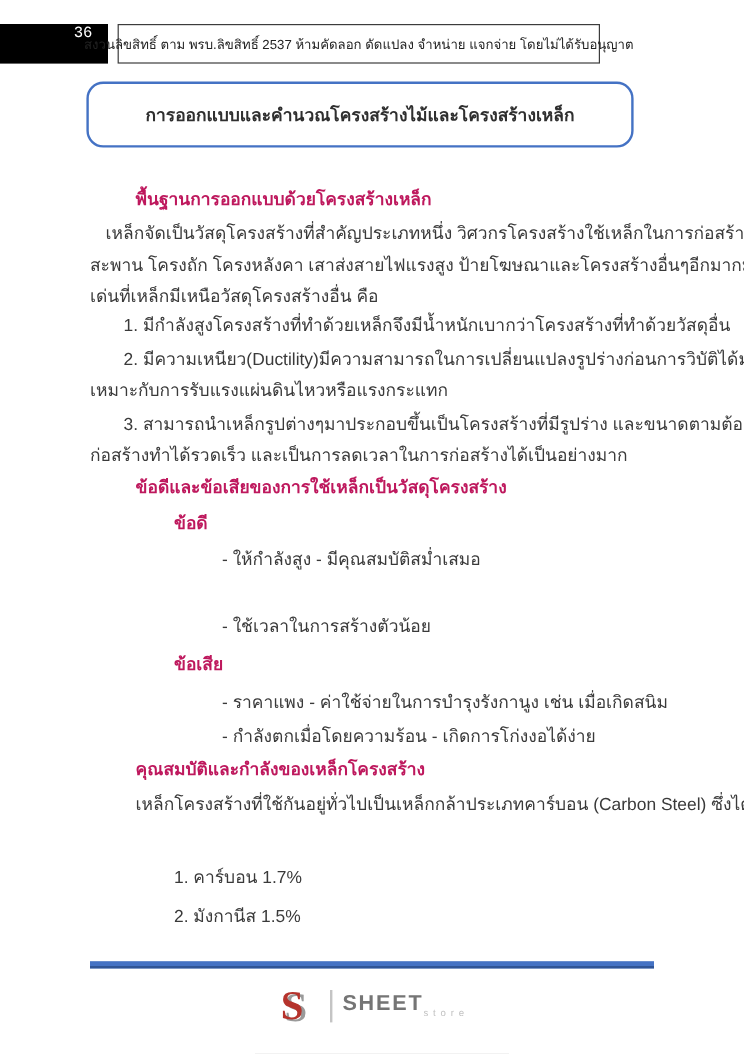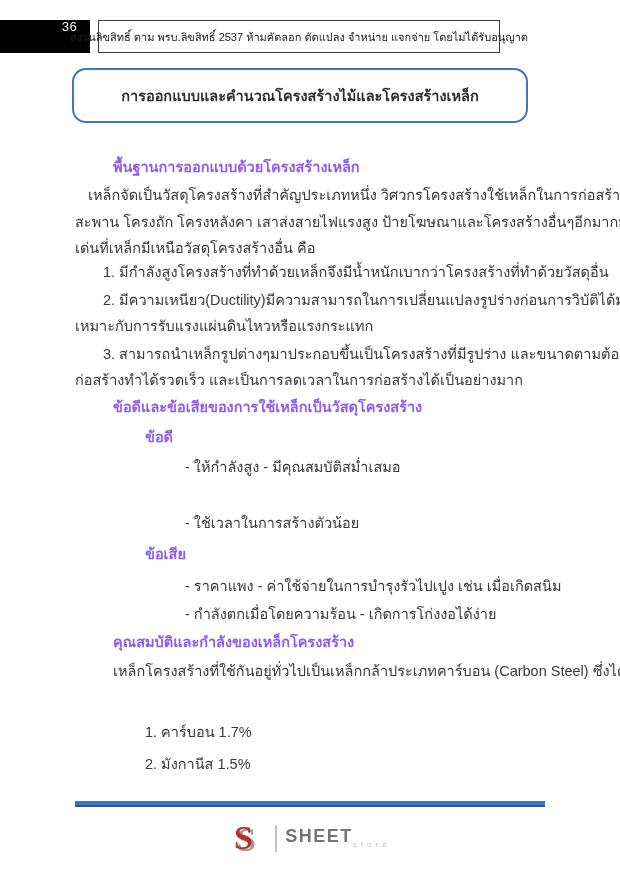--- a/index.html
+++ b/index.html
@@ -35,21 +35,21 @@
     display:flex;align-items:center;justify-content:center;
     box-sizing:border-box;
     font-size:14.5px;font-weight:bold;color:#2f2f2f;text-align:center;
   }
   
   .bl{
     position:absolute;
     font-size:14.5px;line-height:22px;color:#3a3a3a;
     white-space:nowrap;
   }
-  .b{font-weight:bold;color:#8b5cf6;}
+  .b{font-weight:bold;color:#be185d;}
   
   .foot-line{
     position:absolute;left:75px;top:801px;width:470px;height:4px;
     background:#4472C4;border-bottom:2px solid #2f5496;
   }
   .logo{
     position:absolute;left:0;top:815px;width:620px;height:46px;
     display:flex;align-items:center;justify-content:center;gap:8px;
   }
   .logo-mark{position:relative;width:38px;height:40px;}
@@ -86,21 +86,21 @@
   <div class="bl" style="top:261px;left:103px">1. มีกำลังสูงโครงสร้างที่ทำด้วยเหล็กจึงมีน้ำหนักเบากว่าโครงสร้างที่ทำด้วยวัสดุอื่น</div>
   <div class="bl" style="top:289px;left:103px">2. มีความเหนียว(Ductility)มีความสามารถในการเปลี่ยนแปลงรูปร่างก่อนการวิบัติได้มาก</div>
   <div class="bl" style="top:315px;left:75px">เหมาะกับการรับแรงแผ่นดินไหวหรือแรงกระแทก</div>
   <div class="bl" style="top:343px;left:103px">3. สามารถนำเหล็กรูปต่างๆมาประกอบขึ้นเป็นโครงสร้างที่มีรูปร่าง และขนาดตามต้องการการ</div>
   <div class="bl" style="top:369px;left:75px">ก่อสร้างทำได้รวดเร็ว และเป็นการลดเวลาในการก่อสร้างได้เป็นอย่างมาก</div>
   <div class="bl b" style="top:396px;left:113px">ข้อดีและข้อเสียของการใช้เหล็กเป็นวัสดุโครงสร้าง</div>
   <div class="bl b" style="top:426px;left:145px">ข้อดี</div>
   <div class="bl" style="top:456px;left:185px">- ให้กำลังสูง - มีคุณสมบัติสม่ำเสมอ</div>
   <div class="bl" style="top:512px;left:185px">- ใช้เวลาในการสร้างตัวน้อย</div>
   <div class="bl b" style="top:543px;left:145px">ข้อเสีย</div>
-  <div class="bl" style="top:575px;left:185px">- ราคาแพง - ค่าใช้จ่ายในการบำรุงรัวไปเปูง เช่น เมื่อเกิดสนิม</div>
+  <div class="bl" style="top:575px;left:185px">- ราคาแพง - ค่าใช้จ่ายในการบำรุงรังกานูง เช่น เมื่อเกิดสนิม</div>
   <div class="bl" style="top:603px;left:185px">- กำลังตกเมื่อโดยความร้อน - เกิดการโก่งงอได้ง่าย</div>
   <div class="bl b" style="top:631px;left:113px">คุณสมบัติและกำลังของเหล็กโครงสร้าง</div>
   <div class="bl" style="top:660px;left:113px">เหล็กโครงสร้างที่ใช้กันอยู่ทั่วไปเป็นเหล็กกล้าประเภทคาร์บอน (Carbon Steel) ซึ่งได้แก่เหล็ก</div>
   <div class="bl" style="top:721px;left:145px">1. คาร์บอน 1.7%</div>
   <div class="bl" style="top:753px;left:145px">2. มังกานีส 1.5%</div>
 
   <div class="foot-line"></div>
 
   <div class="logo">
     <span class="logo-mark">

